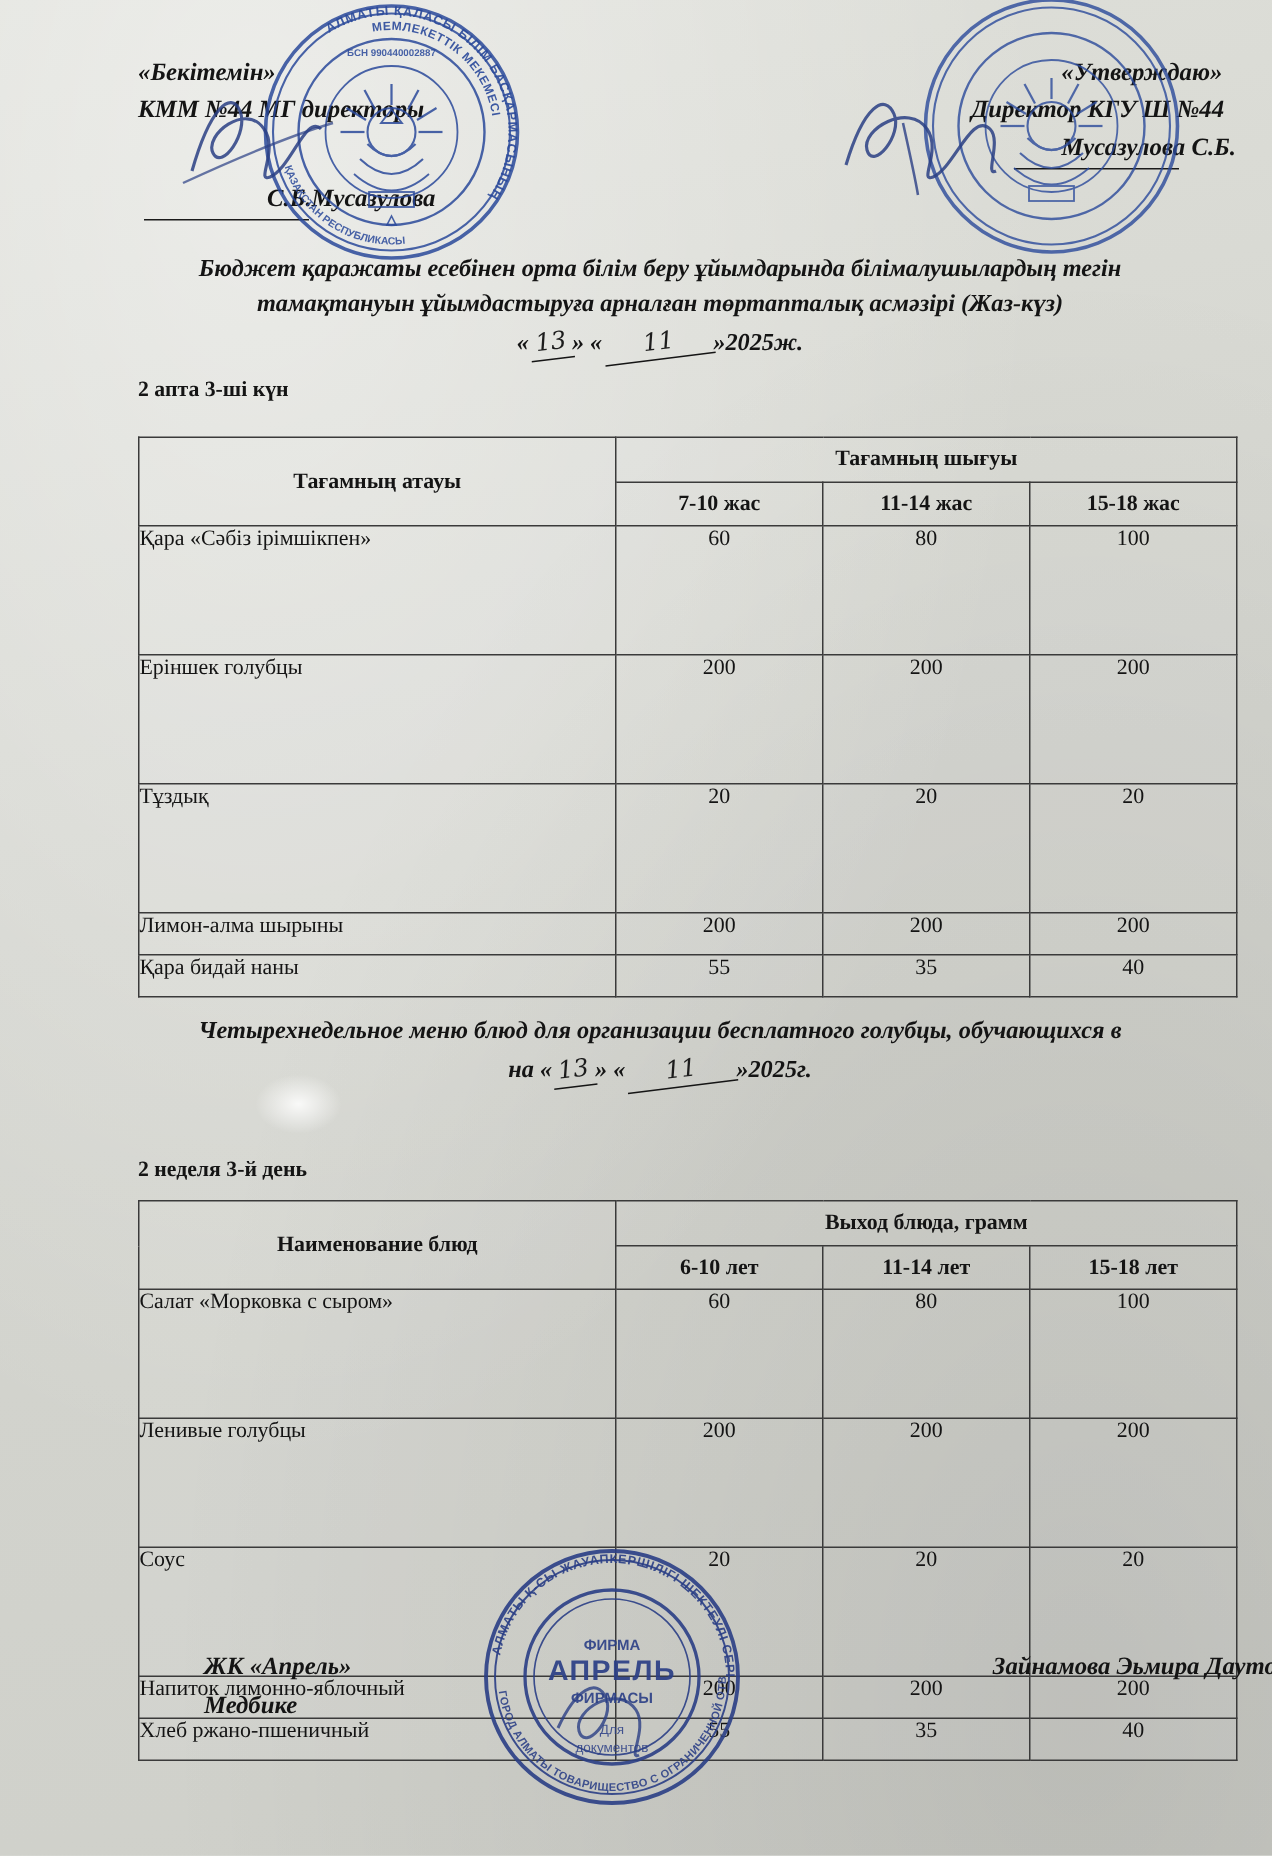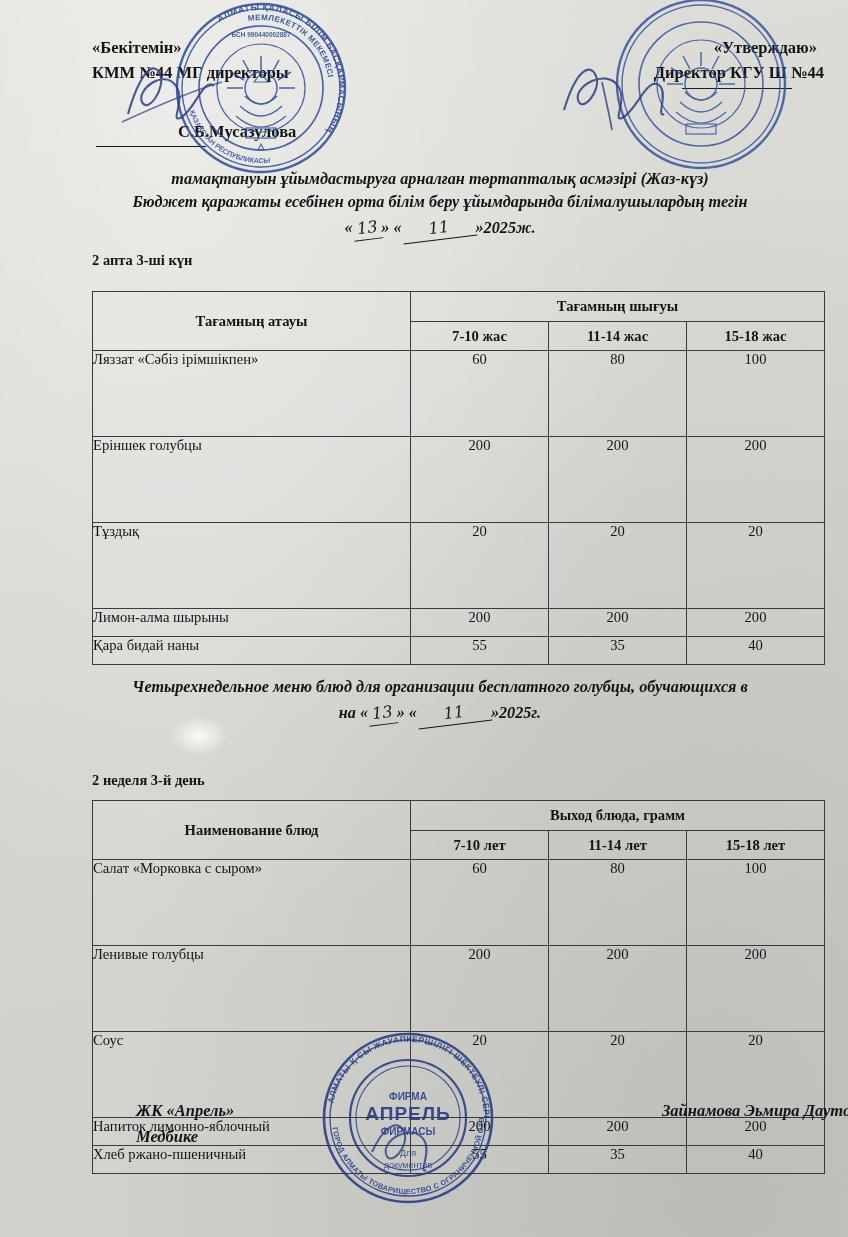--- a/index.html
+++ b/index.html
@@ -23,21 +23,21 @@
   }
   .page { position:absolute; inset:0; }
 
   
   .header-row {
     position:absolute; top:36px; left:0; width:848px;
     display:flex; justify-content:space-between;
     padding: 0 24px 0 92px;
   }
   .hdr-block {
-    font-weight: bold;
+    font-style: italic; font-weight: bold;
     font-size: 16.5px; line-height: 1.5;
     white-space: nowrap;
   }
   .hdr-left { text-align:left; }
   .hdr-right { text-align:left; }
   .hdr-line-l2 { padding-left: 0; }
   .hdr-l3 { padding-left: 86px; margin-top: 34px; }
   .hdr-r3 { padding-left: 60px; }
   .sig-rule {
     border-bottom: 1.6px solid #1a1a1a;
@@ -150,20 +150,21 @@
     <div class="hdr-block hdr-left">
       <div>«Бекітемін»</div>
       <div class="hdr-line-l2">КММ  №44 МГ директоры</div>
       <div class="hdr-l3">С.Б.Мусазулова</div>
       <div class="sig-rule left"></div>
     </div>
 
     <div class="hdr-block hdr-right">
       <div class="hdr-r3">«Утверждаю»</div>
       <div>Директор КГУ Ш №44</div>
+      <div class="hdr-r3">Мусазулова С.Б.</div>
       <div class="sig-rule right"></div>
     </div>
   </div>
 
   <div class="stamp" style="left:166px; top:-4px;">
     <svg width="190" height="180" viewBox="0 0 190 180">
       <defs>
         <path id="kzOut" d="M95,92 m-78,0 a78,78 0 1,1 156,0 a78,78 0 1,1 -156,0"></path>
         <path id="kzOut2" d="M95,92 m-68,0 a68,68 0 1,1 136,0 a68,68 0 1,1 -136,0"></path>
         <path id="kzBot" d="M95,92 m-75,0 a75,75 0 1,0 150,0"></path>
@@ -234,22 +235,22 @@
   <svg class="scribble" style="left:118px; top:52px;" width="130" height="80">
     <path d="M10,62 C22,20 36,8 42,22 C48,36 30,62 24,50 C18,38 46,16 58,34 C68,48 52,70 62,66 C76,60 86,24 96,34" fill="none" stroke="#2a3f84" stroke-width="2.1" opacity="0.85"></path>
     <path d="M4,70 C30,58 70,40 104,30" fill="none" stroke="#2a3f84" stroke-width="1.6" opacity="0.7"></path>
   </svg>
   <svg class="scribble" style="left:556px; top:56px;" width="140" height="80">
     <path d="M8,54 C20,14 34,6 40,20 C46,34 26,58 22,44 C18,30 50,12 62,30 C72,44 56,66 66,62 C80,56 92,18 104,30 C112,38 100,62 108,58" fill="none" stroke="#2a3f84" stroke-width="2.1" opacity="0.85"></path>
     <path d="M46,26 C50,44 54,62 56,74" fill="none" stroke="#2a3f84" stroke-width="1.7" opacity="0.8"></path>
   </svg>
 
   <div class="doc-title" id="title-kz">
+    <div>Бюджет қаражаты есебінен орта білім беру ұйымдарында білімалушылардың тегін</div>
     <div>тамақтануын ұйымдастыруға арналған төртапталық асмәзірі (Жаз-күз)</div>
-    <div>Бюджет қаражаты есебінен орта білім беру ұйымдарында білімалушылардың тегін</div>
     <div class="date-line">
       <span>«</span><span class="hand">13</span><span>» «</span><span class="hand long">11</span><span>»2025ж.</span>
     </div>
   </div>
 
   <div class="day-label" id="day-kz">2 апта 3-ші күн</div>
 
   <table class="menu" id="table-kz">
     <thead>
       <tr>
@@ -257,21 +258,21 @@
         <th class="grp" colspan="3">Тағамның шығуы</th>
       </tr>
       <tr>
         <th class="age">7-10 жас</th>
         <th class="age">11-14 жас</th>
         <th class="age">15-18 жас</th>
       </tr>
     </thead>
     <tbody>
         <tr class="tall">
-          <td class="dish">Ляззат «Сәбіз ірімшікпен»</td>
+          <td class="dish">Қара «Сәбіз ірімшікпен»</td>
           <td class="num">60</td>
           <td class="num">80</td>
           <td class="num">100</td>
         </tr>
         <tr class="tall">
           <td class="dish">Еріншек голубцы</td>
           <td class="num">200</td>
           <td class="num">200</td>
           <td class="num">200</td>
         </tr>
@@ -305,21 +306,21 @@
 
   <div class="day-label" id="day-ru">2 неделя 3-й день</div>
 
   <table class="menu" id="table-ru">
     <thead>
       <tr>
         <th class="col-name" rowspan="2">Наименование блюд</th>
         <th class="grp" colspan="3">Выход блюда, грамм</th>
       </tr>
       <tr>
-        <th class="age">7-10 лет</th>
+        <th class="age">6-10 лет</th>
         <th class="age">11-14 лет</th>
         <th class="age">15-18 лет</th>
       </tr>
     </thead>
     <tbody>
         <tr class="tall">
           <td class="dish">Салат «Морковка с сыром»</td>
           <td class="num">60</td>
           <td class="num">80</td>
           <td class="num">100</td>

